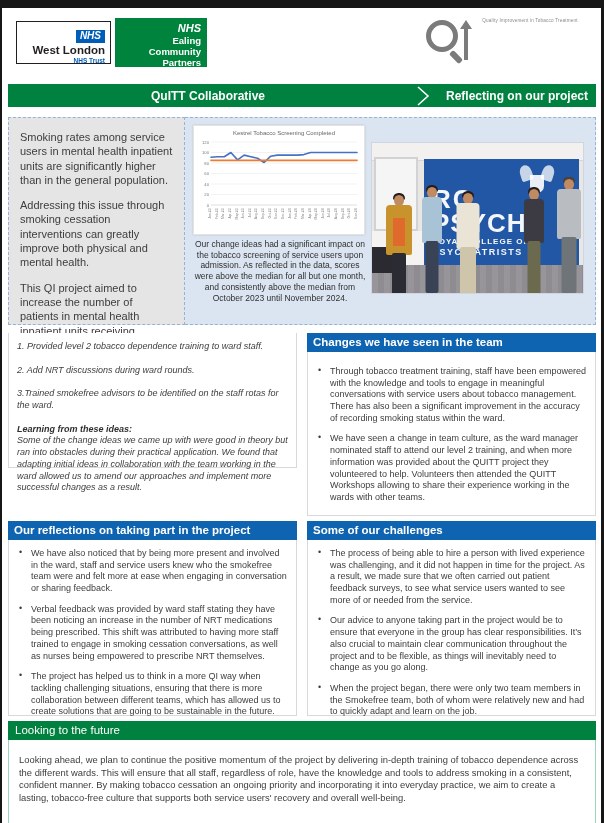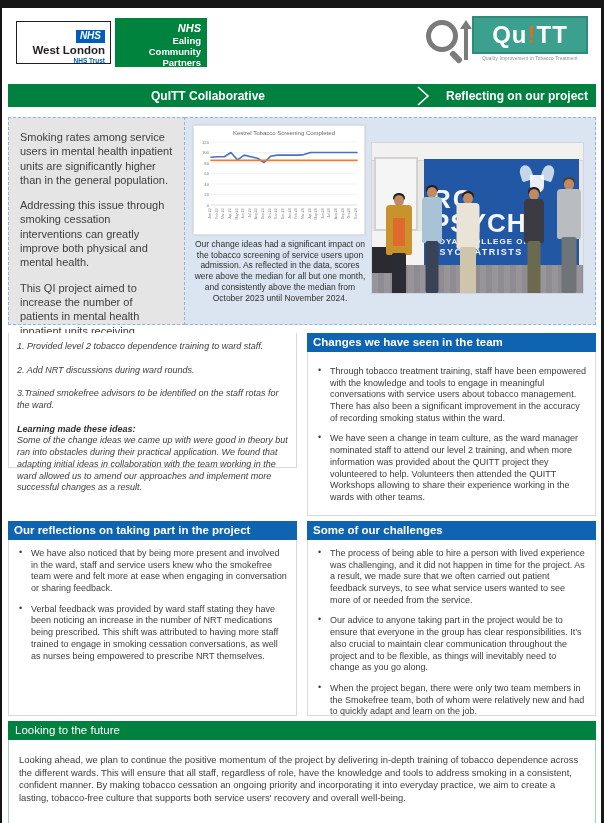--- a/index.html
+++ b/index.html
@@ -156,25 +156,20 @@
     <div class="ecp-name">Ealing Community</div>
     <div class="ecp-name">Partners</div>
   </div>
   <div class="qi-logo">
     <div class="qi-circle"></div>
     <div class="qi-handle"></div>
     <div class="qi-arrow-bar"></div>
     <div class="qi-arrow-head"></div>
   </div>
   <div class="quitt">
-    <div class="quitt-box">
-      <span>Qu</span>
-        <span class="quitt-excl">!</span>
-        <span>TT</span>
-    </div>
     <div class="quitt-tag">Quality Improvement in Tobacco Treatment</div>
   </div>
 
   <div class="banner">
     <span class="banner-left">QuITT Collaborative</span>
     <svg class="banner-chev" width="14" height="20" viewBox="0 0 14 20">
         <polyline points="2,1 12,10 2,19" fill="none" stroke="#ffffff" stroke-width="1.6"></polyline>
       </svg>
     <span class="banner-right">Reflecting on our project</span>
   </div>
@@ -282,41 +277,42 @@
           <div class="p-legs"></div>
         </div>
     </div>
   </div>
 
   <div class="sec sec1">
     <div class="sec-body">
       <p>1. Provided level 2 tobacco dependence training to ward staff.</p>
       <p>2. Add NRT discussions during ward rounds.</p>
       <p>3.Trained smokefree advisors to be identified on the staff rotas for the ward.</p>
-      <p class="learn-title">Learning made these ideas:</p>
+      <p class="learn-title">Learning from these ideas:</p>
       <p class="learn-body">Some of the change ideas we came up with were good in theory but ran into obstacles during their practical application. We found that adapting initial ideas in collaboration with the team working in the ward allowed us to amend our approaches and implement more successful changes as a result.</p>
     </div>
   </div>
 
   <div class="sec sec2">
     <div class="sec-head">Changes we have seen in the team</div>
     <div class="sec-body">
       <ul class="blts">
         <li>Through tobacco treatment training, staff have been empowered with the knowledge and tools to engage in meaningful conversations with service users about tobacco management. There has also been a significant improvement in the accuracy of recording smoking status within the ward.</li>
         <li>We have seen a change in team culture, as the ward manager nominated staff to attend our level 2 training, and when more information was provided about the QUITT project they volunteered to help. Volunteers then attended the QUITT Workshops allowing to share their experience working in the wards with other teams.</li>
       </ul>
     </div>
   </div>
 
   <div class="sec sec3">
     <div class="sec-head">Our reflections on taking part in the project</div>
     <div class="sec-body">
       <ul class="blts">
         <li>We have also noticed that by being more present and involved in the ward, staff and service users knew who the smokefree team were and felt more at ease when engaging in conversation or sharing feedback.</li>
         <li>Verbal feedback was provided by ward staff stating they have been noticing an increase in the number of NRT medications being prescribed. This shift was attributed to having more staff trained to engage in smoking cessation conversations, as well as nurses being empowered to prescribe NRT themselves.</li>
+        <li>The project has helped us to think in a more QI way when tackling challenging situations, ensuring that there is more collaboration between different teams, which has allowed us to create solutions that are going to be sustainable in the future.</li>
       </ul>
     </div>
   </div>
 
   <div class="sec sec4">
     <div class="sec-head">Some of our challenges</div>
     <div class="sec-body">
       <ul class="blts">
         <li>The process of being able to hire a person with lived experience was challenging, and it did not happen in time for the project. As a result, we made sure that we often carried out patient feedback surveys, to see what service users wanted to see more of or needed from the service.</li>
         <li>Our advice to anyone taking part in the project would be to ensure that everyone in the group has clear responsibilities. It’s also crucial to maintain clear communication throughout the project and to be flexible, as things will inevitably need to change as you go along.</li>

